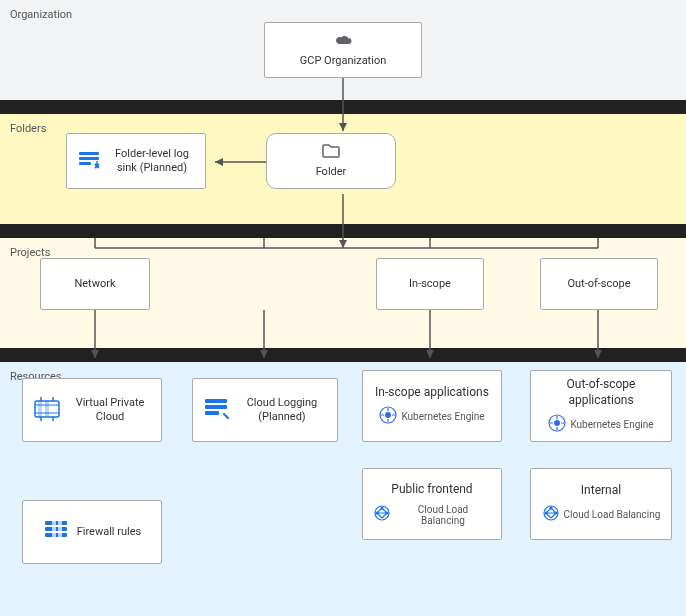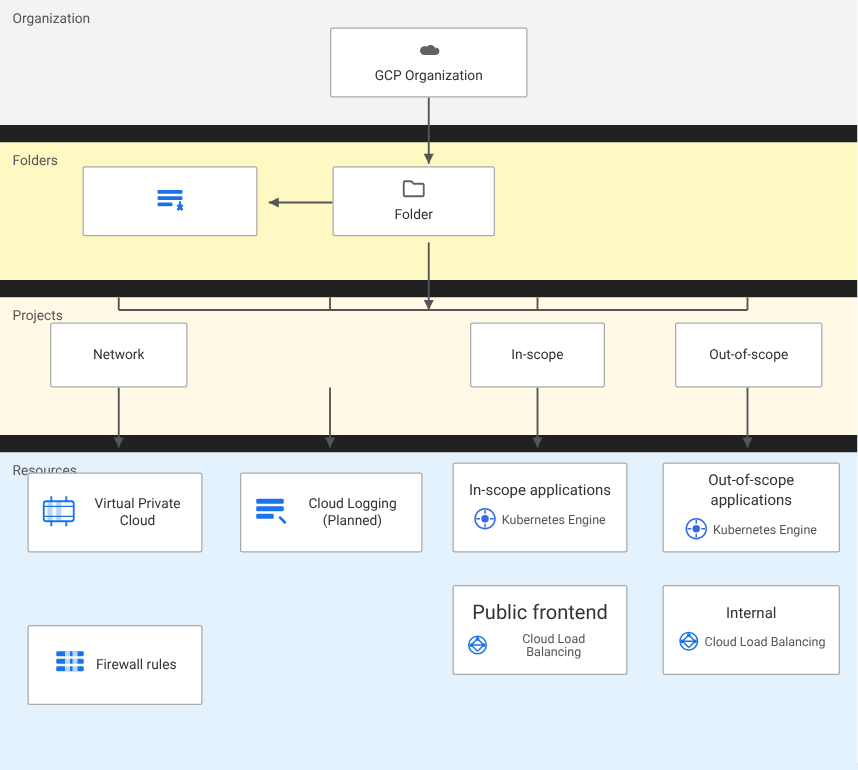--- a/index.html
+++ b/index.html
@@ -126,41 +126,42 @@
   <div class="node" style="position:absolute; top:22px; left:264px; width:158px; height:56px;">
     <div class="node-icon">
       
       <svg width="20" height="16" viewBox="0 0 20 16" fill="none">
         <path d="M15.5 7.5C15.2 5.5 13.5 4 11.5 4C10.3 4 9.2 4.5 8.4 5.4C7.8 5.1 7.1 5 6.5 5C4.6 5 3 6.6 3 8.5C3 10.4 4.6 12 6.5 12H15.5C17.2 12 18.5 10.7 18.5 9C18.5 7.3 17.2 6 15.5 6C15.5 6.5 15.5 7 15.5 7.5Z" fill="#5f6368"></path>
       </svg>
     </div>
     <span class="node-label">GCP Organization</span>
   </div>
 
-  <div class="node" style="position:absolute; top:133px; left:266px; width:130px; height:56px;">
+  <div class="node" style="position:absolute; top:133px; left:266px; width:130px; height:56px;border-radius:10px;">
     <div class="node-icon">
       <svg width="20" height="16" viewBox="0 0 20 16" fill="none">
         <path d="M2 3C2 2.4 2.4 2 3 2H8L10 4H17C17.6 4 18 4.4 18 5V13C18 13.6 17.6 14 17 14H3C2.4 14 2 13.6 2 13V3Z" fill="none" stroke="#5f6368" stroke-width="1.5"></path>
       </svg>
     </div>
     <span class="node-label">Folder</span>
   </div>
 
   <div class="node" style="position:absolute; top:133px; left:66px; width:140px; height:56px;">
     <div style="display:flex; align-items:center; gap:8px;">
       <div>
         
         <svg width="24" height="24" viewBox="0 0 24 24" fill="none">
           <rect x="2" y="4" width="20" height="3" rx="1" fill="#1a73e8"></rect>
           <rect x="2" y="9" width="20" height="3" rx="1" fill="#1a73e8"></rect>
           <rect x="2" y="14" width="12" height="3" rx="1" fill="#1a73e8"></rect>
           <path d="M18 16L22 20M22 16L18 20" stroke="#1a73e8" stroke-width="2"></path>
           <path d="M20 13V17" stroke="#1a73e8" stroke-width="1.5"></path>
         </svg>
       </div>
+      <span class="node-label">Folder-level log sink (Planned)</span>
     </div>
   </div>
 
   <div class="node" style="position:absolute; top:258px; left:40px; width:110px; height:52px;">
     <span class="node-label">Network</span>
   </div>
 
 
   <div class="node" style="position:absolute; top:258px; left:376px; width:108px; height:52px;">
     <span class="node-label">In-scope</span>
@@ -236,21 +237,21 @@
           <rect x="2" y="15" width="22" height="4" rx="1" fill="#1a73e8"></rect>
           <rect x="9" y="3" width="4" height="16" fill="#fff" opacity="0.7"></rect>
           <rect x="15" y="3" width="4" height="16" fill="#fff" opacity="0.7"></rect>
         </svg>
       </div>
       <span class="node-label">Firewall rules</span>
     </div>
   </div>
 
   <div class="node" style="position:absolute; top:468px; left:362px; width:140px; height:72px;">
-    <span class="node-label" style="font-size:16px; margin-bottom:6px;">Public frontend</span>
+    <span class="node-label" style="font-size:12px; margin-bottom:6px;">Public frontend</span>
     <div style="display:flex; align-items:center; gap:4px;">
       <div>
         <svg width="18" height="18" viewBox="0 0 18 18" fill="none">
           <circle cx="9" cy="9" r="7" stroke="#1a73e8" stroke-width="1.2" fill="none"></circle>
           <path d="M4 9H14M9 4L4 9L9 14M9 4L14 9L9 14" stroke="#1a73e8" stroke-width="1.2" fill="none"></path>
           <circle cx="4" cy="9" r="1.5" fill="#1a73e8"></circle>
           <circle cx="14" cy="9" r="1.5" fill="#1a73e8"></circle>
           <circle cx="9" cy="4" r="1.5" fill="#1a73e8"></circle>
         </svg>
       </div>

